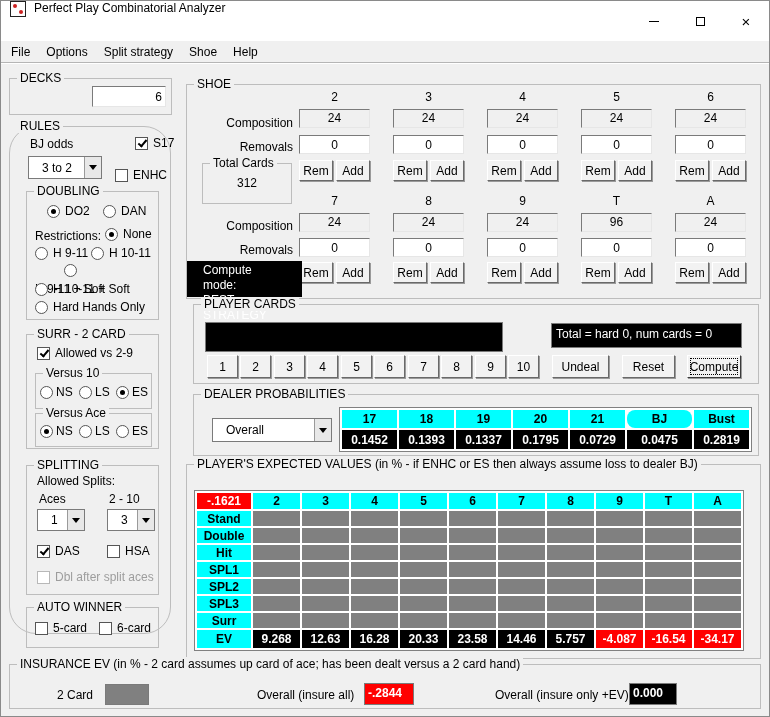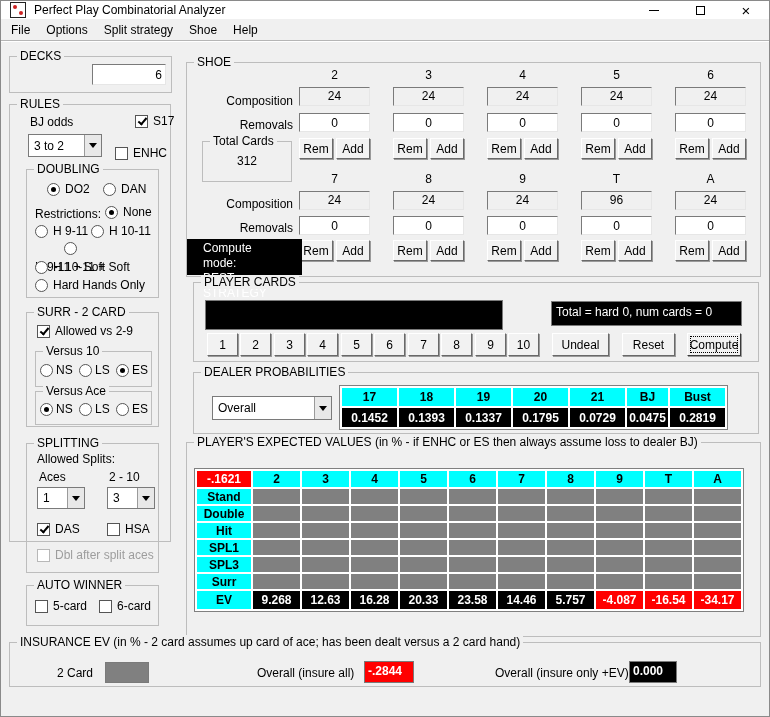--- a/index.html
+++ b/index.html
@@ -1,20 +1,20 @@
 <!DOCTYPE html>
 <html><head>
 <meta charset="utf-8">
 <style>
   * { margin:0; padding:0; box-sizing:border-box; font-family:"Liberation Sans", sans-serif; }
   html,body { background:#cfcfcf; }
   .window { position:relative; width:770px; height:717px; background:#f0f0f0; border:1px solid #8a8a8a; overflow:hidden; }
 
   
-  .titlebar { height:18px; background:#ffffff; display:flex; align-items:center; }
+  .titlebar { height:40px; background:#ffffff; display:flex; }
   .app-icon { width:16px; height:16px; margin:0 8px 0 9px; position:relative; background:#fff; border:1px solid #222; }
   .app-icon::before { content:""; position:absolute; left:2px; top:2px; width:4px; height:4px; border-radius:50%; background:#cc2222; }
   .app-icon::after { content:""; position:absolute; right:2px; bottom:2px; width:4px; height:4px; border-radius:50%; background:#cc2222; }
   .title-text { font-size:12px; color:#000; }
   .win-controls { margin-left:auto; display:flex; height:100%; }
   .win-btn { width:46px; height:100%; display:flex; align-items:center; justify-content:center; cursor:default; }
   .glyph-min { width:10px; height:1px; background:#000; display:block; }
   .glyph-max { width:9px; height:9px; border:1px solid #000; display:block; }
   .glyph-close { font-size:15px; color:#000; line-height:1; }
 
@@ -29,21 +29,21 @@
   .gb { position:absolute; border:1px solid #bdbdbd; }
   .gb-label { position:absolute; top:-8px; left:7px; background:#f0f0f0; padding:0 3px; white-space:nowrap; }
 
   
   .sunken { background:#fff; border:1px solid #7a7a7a; border-bottom-color:#e6e6e6; border-right-color:#e6e6e6; }
   .ro { background:#f0f0f0; color:#000; }
   .blackpanel { background:#000; border:1px solid #7a7a7a; color:#fff; }
   .btn { position:absolute; background:#f2f2f2; border:1px solid; border-color:#ffffff #696969 #696969 #ffffff; box-shadow:1px 1px 0 #9a9a9a; font-size:12px; display:flex; align-items:center; justify-content:center; cursor:default; }
   .btn-default { outline:1px dotted #000; outline-offset:-4px; border-color:#ffffff #3a3a3a #3a3a3a #ffffff; }
   .combo { position:absolute; background:#fff; border:1px solid #7a7a7a; display:flex; align-items:center; }
-  .combo-text { flex:1; padding-left:5px; overflow:hidden; white-space:nowrap; }
+  .combo-text { flex:1; padding-left:13px; overflow:hidden; white-space:nowrap; }
   .combo-btn { width:17px; align-self:stretch; background:#e8e8e8; border-left:1px solid #9a9a9a; display:flex; align-items:center; justify-content:center; }
   .tri { width:0; height:0; border-left:4px solid transparent; border-right:4px solid transparent; border-top:5px solid #000; }
 
   .row { position:absolute; display:flex; align-items:center; gap:5px; white-space:nowrap; }
   .cb { width:13px; height:13px; background:#fff; border:1px solid #555; position:relative; flex:0 0 auto; }
   .cb.checked::after { content:""; position:absolute; left:2px; top:2px; width:7px; height:3px; border-left:2px solid #000; border-bottom:2px solid #000; transform:rotate(-50deg); }
   .rb { width:13px; height:13px; background:#fff; border:1px solid #555; border-radius:50%; position:relative; flex:0 0 auto; }
   .rb.checked::after { content:""; position:absolute; left:3px; top:3px; width:5px; height:5px; border-radius:50%; background:#000; }
   .disabled .cb { border-color:#b8b8b8; }
   .disabled span { color:#9d9d9d; }
@@ -95,21 +95,21 @@
     <span class="menu-item">Help</span>
   </div>
 
   <div class="content">
 
     <div class="gb" style="left:8px; top:15px; width:163px; height:37px;">
       <span class="gb-label">DECKS</span>
       <input class="textbox sunken" style="left: 82px; top: 7px; width: 74px; height: 21px; text-align: right;" value="6">
     </div>
 
-    <div class="gb" style="left:8px; top:63px; width:162px; height:438px;">
+    <div class="gb" style="left:8px; top:63px; width:162px; height:508px;border-radius:27px;">
       <span class="gb-label">RULES</span>
 
       <span class="lbl" style="left:20px; top:10px;">BJ odds</span>
       <div class="row" style="left:105px; top:9px;padding-left:20px;">
         <span class="cb checked"></span>
         <span>S17</span>
       </div>
       <div class="combo" style="left:18px; top:29px; width:74px; height:23px;">
         <span class="combo-text">3 to 2</span>
         <span class="combo-btn">
@@ -348,21 +348,21 @@
           </span>
       </div>
       <table class="grid" style="position:absolute; left:145px; top:12px;">
         <tbody>
             <tr>
           <td class="hdr" style="width:55px; height:18px;">17</td>
           <td class="hdr" style="width:55px;">18</td>
           <td class="hdr" style="width:55px;">19</td>
           <td class="hdr" style="width:55px;">20</td>
           <td class="hdr" style="width:55px;">21</td>
-          <td class="hdr" style="width:41px;">BJ</td>
+          <td class="hdr" style="width:65px;border-radius:8px;">BJ</td>
           <td class="hdr" style="width:55px;">Bust</td>
         </tr>
         <tr>
           <td class="vcell" style="height:19px;">0.1452</td>
           <td class="vcell">0.1393</td>
           <td class="vcell">0.1337</td>
           <td class="vcell">0.1795</td>
           <td class="vcell">0.0729</td>
           <td class="vcell">0.0475</td>
           <td class="vcell">0.2819</td>
@@ -434,20 +434,33 @@
               <td class="body-cell"></td>
               <td class="body-cell"></td>
               <td class="body-cell"></td>
               <td class="body-cell"></td>
               <td class="body-cell"></td>
               <td class="body-cell"></td>
               <td class="body-cell"></td>
               <td class="body-cell"></td>
             </tr>
         <tr>
+              <td class="hdr" style="height:15px;">SPL2</td>
+              <td class="body-cell"></td>
+              <td class="body-cell"></td>
+              <td class="body-cell"></td>
+              <td class="body-cell"></td>
+              <td class="body-cell"></td>
+              <td class="body-cell"></td>
+              <td class="body-cell"></td>
+              <td class="body-cell"></td>
+              <td class="body-cell"></td>
+              <td class="body-cell"></td>
+            </tr>
+        <tr>
               <td class="hdr" style="height:15px;">SPL3</td>
               <td class="body-cell"></td>
               <td class="body-cell"></td>
               <td class="body-cell"></td>
               <td class="body-cell"></td>
               <td class="body-cell"></td>
               <td class="body-cell"></td>
               <td class="body-cell"></td>
               <td class="body-cell"></td>
               <td class="body-cell"></td>

